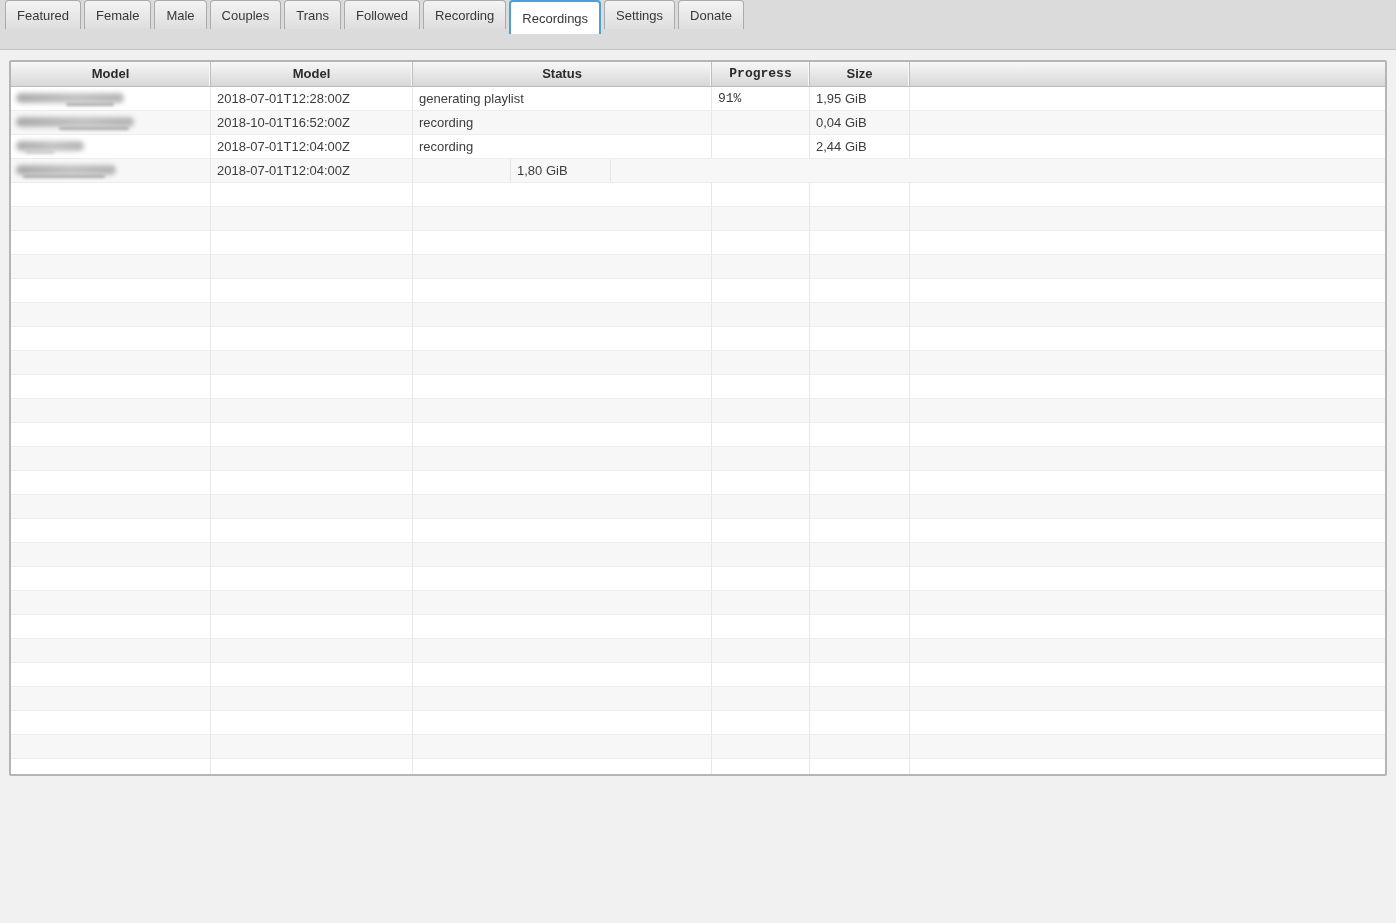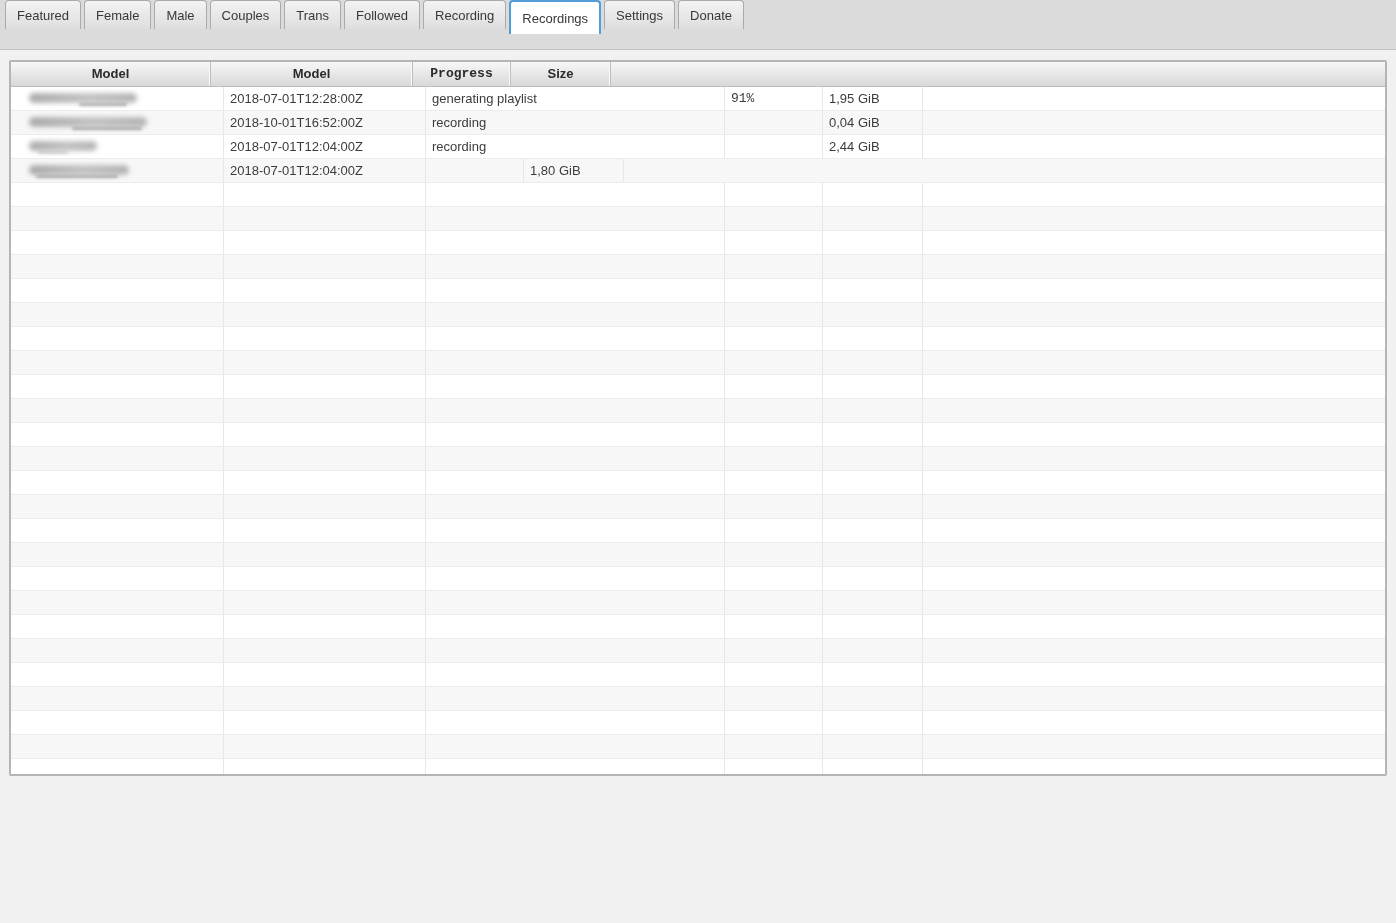--- a/index.html
+++ b/index.html
@@ -70,21 +70,21 @@
     color: #2b2b2b;
     text-align: center;
     line-height: 24px;
     border-right: 1px solid #bdbdbd;
     box-shadow: -1px 0 0 #f9f9f9 inset;
     overflow: hidden;
     white-space: nowrap;
   }
   .hcell:last-child { border-right: none; box-shadow: none; }
 
-  .body-row { height: 24px; border-bottom: 1px solid #ececec; background: #ffffff; padding-left: 13px; }
+  .body-row { height: 24px; border-bottom: 1px solid #ececec; background: #ffffff; }
   .tbody .body-row:nth-child(even) { background: #f7f7f7; }
   .bcell {
     line-height: 23px;
     padding-left: 6px;
     border-right: 1px solid #e7e7e7;
     overflow: hidden;
     white-space: nowrap;
   }
   .bcell.col-extra { border-right: none; }
 
@@ -133,20 +133,21 @@
   <div class="tab active">Recordings</div>
   <div class="tab">Settings</div>
   <div class="tab">Donate</div>
 </div>
 
 <div class="table-wrap">
 
   <div class="trow header-row">
     <div class="hcell col-model">Model</div>
     <div class="hcell col-date">Model</div>
+    <div class="hcell col-status">Status</div>
     <div class="hcell col-progress">Progress</div>
     <div class="hcell col-size">Size</div>
     <div class="hcell col-extra"></div>
   </div>
 
   <div class="tbody">
 
     <div class="trow body-row r0">
       <div class="bcell col-model redact">
           <span class="smudge"></span>

